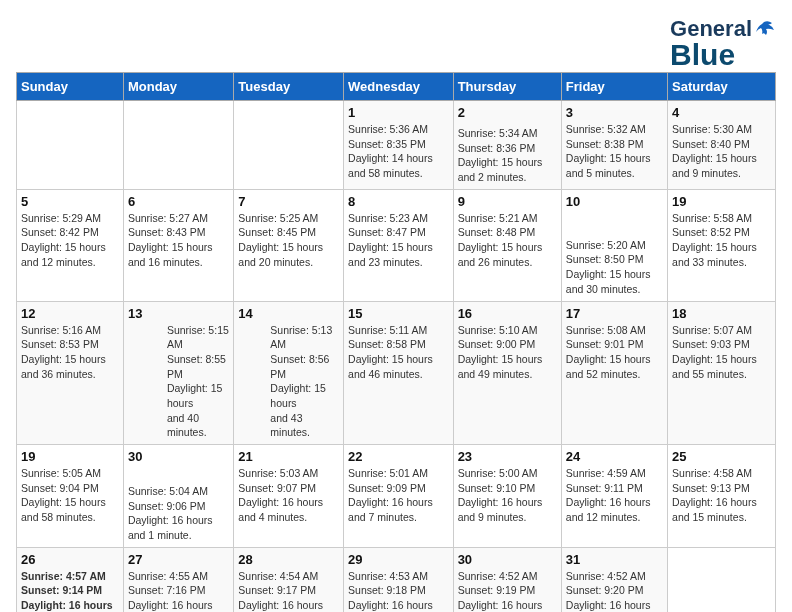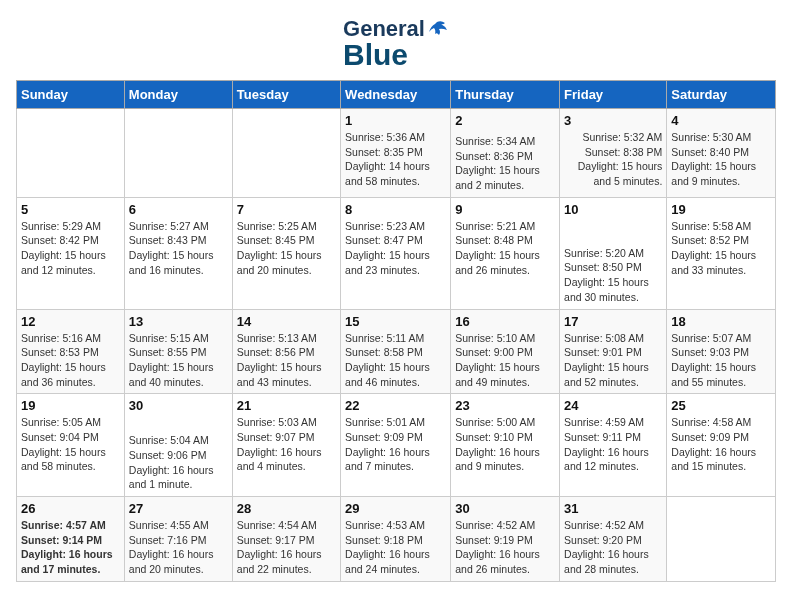--- a/index.html
+++ b/index.html
@@ -5,23 +5,22 @@
     * { box-sizing: border-box; margin: 0; padding: 0; }
     body {
       font-family: Arial, sans-serif;
       background: #fff;
       width: 792px;
       min-height: 612px;
       padding: 16px;
     }
     .header-area {
       display: flex;
-      justify-content: center;
+      justify-content: flex-end;
       align-items: flex-start;
-      margin-bottom: 8px;
     }
     .logo {
       display: flex;
       flex-direction: column;
       align-items: flex-start;
     }
     .title-area {
       text-align: right;
     }
     .main-title {
@@ -118,21 +117,21 @@
         </td>
         <td>
           <div class="day-number">2</div>
           <div class="day-info" style="white-space: pre-line; margin-top: 6px;">Sunrise: 5:34 AM
 Sunset: 8:36 PM
 Daylight: 15 hours
 and 2 minutes.</div>
         </td>
         <td>
           <div class="day-number">3</div>
-          <div class="day-info" style="white-space: pre-line; text-align: right;">Sunrise: 5:32 AM
+          <div class="day-info" style="white-space: pre-line;">Sunrise: 5:32 AM
 Sunset: 8:38 PM
 Daylight: 15 hours
 and 5 minutes.</div>
         </td>
         <td>
           <div class="day-number">4</div>
           <div class="day-info" style="white-space: pre-line;">Sunrise: 5:30 AM
 Sunset: 8:40 PM
 Daylight: 15 hours
 and 9 minutes.</div>
@@ -192,28 +191,28 @@
       <tr>
         <td>
           <div class="day-number">12</div>
           <div class="day-info" style="white-space: pre-line;">Sunrise: 5:16 AM
 Sunset: 8:53 PM
 Daylight: 15 hours
 and 36 minutes.</div>
         </td>
         <td>
           <div class="day-number">13</div>
-          <div class="day-info" style="white-space: pre-line;">Sunrise: 5:15 AM
+          <div class="day-info" style="white-space: pre-line; margin-left: 39px;">Sunrise: 5:15 AM
 Sunset: 8:55 PM
 Daylight: 15 hours
 and 40 minutes.</div>
         </td>
         <td>
           <div class="day-number">14</div>
-          <div class="day-info" style="white-space: pre-line;">Sunrise: 5:13 AM
+          <div class="day-info" style="white-space: pre-line; margin-left: 32px;">Sunrise: 5:13 AM
 Sunset: 8:56 PM
 Daylight: 15 hours
 and 43 minutes.</div>
         </td>
         <td>
           <div class="day-number">15</div>
           <div class="day-info" style="white-space: pre-line;">Sunrise: 5:11 AM
 Sunset: 8:58 PM
 Daylight: 15 hours
 and 46 minutes.</div>
@@ -279,21 +278,21 @@
         <td>
           <div class="day-number">24</div>
           <div class="day-info" style="white-space: pre-line;">Sunrise: 4:59 AM
 Sunset: 9:11 PM
 Daylight: 16 hours
 and 12 minutes.</div>
         </td>
         <td>
           <div class="day-number">25</div>
           <div class="day-info" style="white-space: pre-line;">Sunrise: 4:58 AM
-Sunset: 9:09 PM
+Sunset: 9:13 PM
 Daylight: 16 hours
 and 15 minutes.</div>
         </td>
       </tr>
       <tr>
         <td>
           <div class="day-number">26</div>
           <div class="day-info" style="white-space: pre-line; font-weight: bold;">Sunrise: 4:57 AM
 Sunset: 9:14 PM
 Daylight: 16 hours

